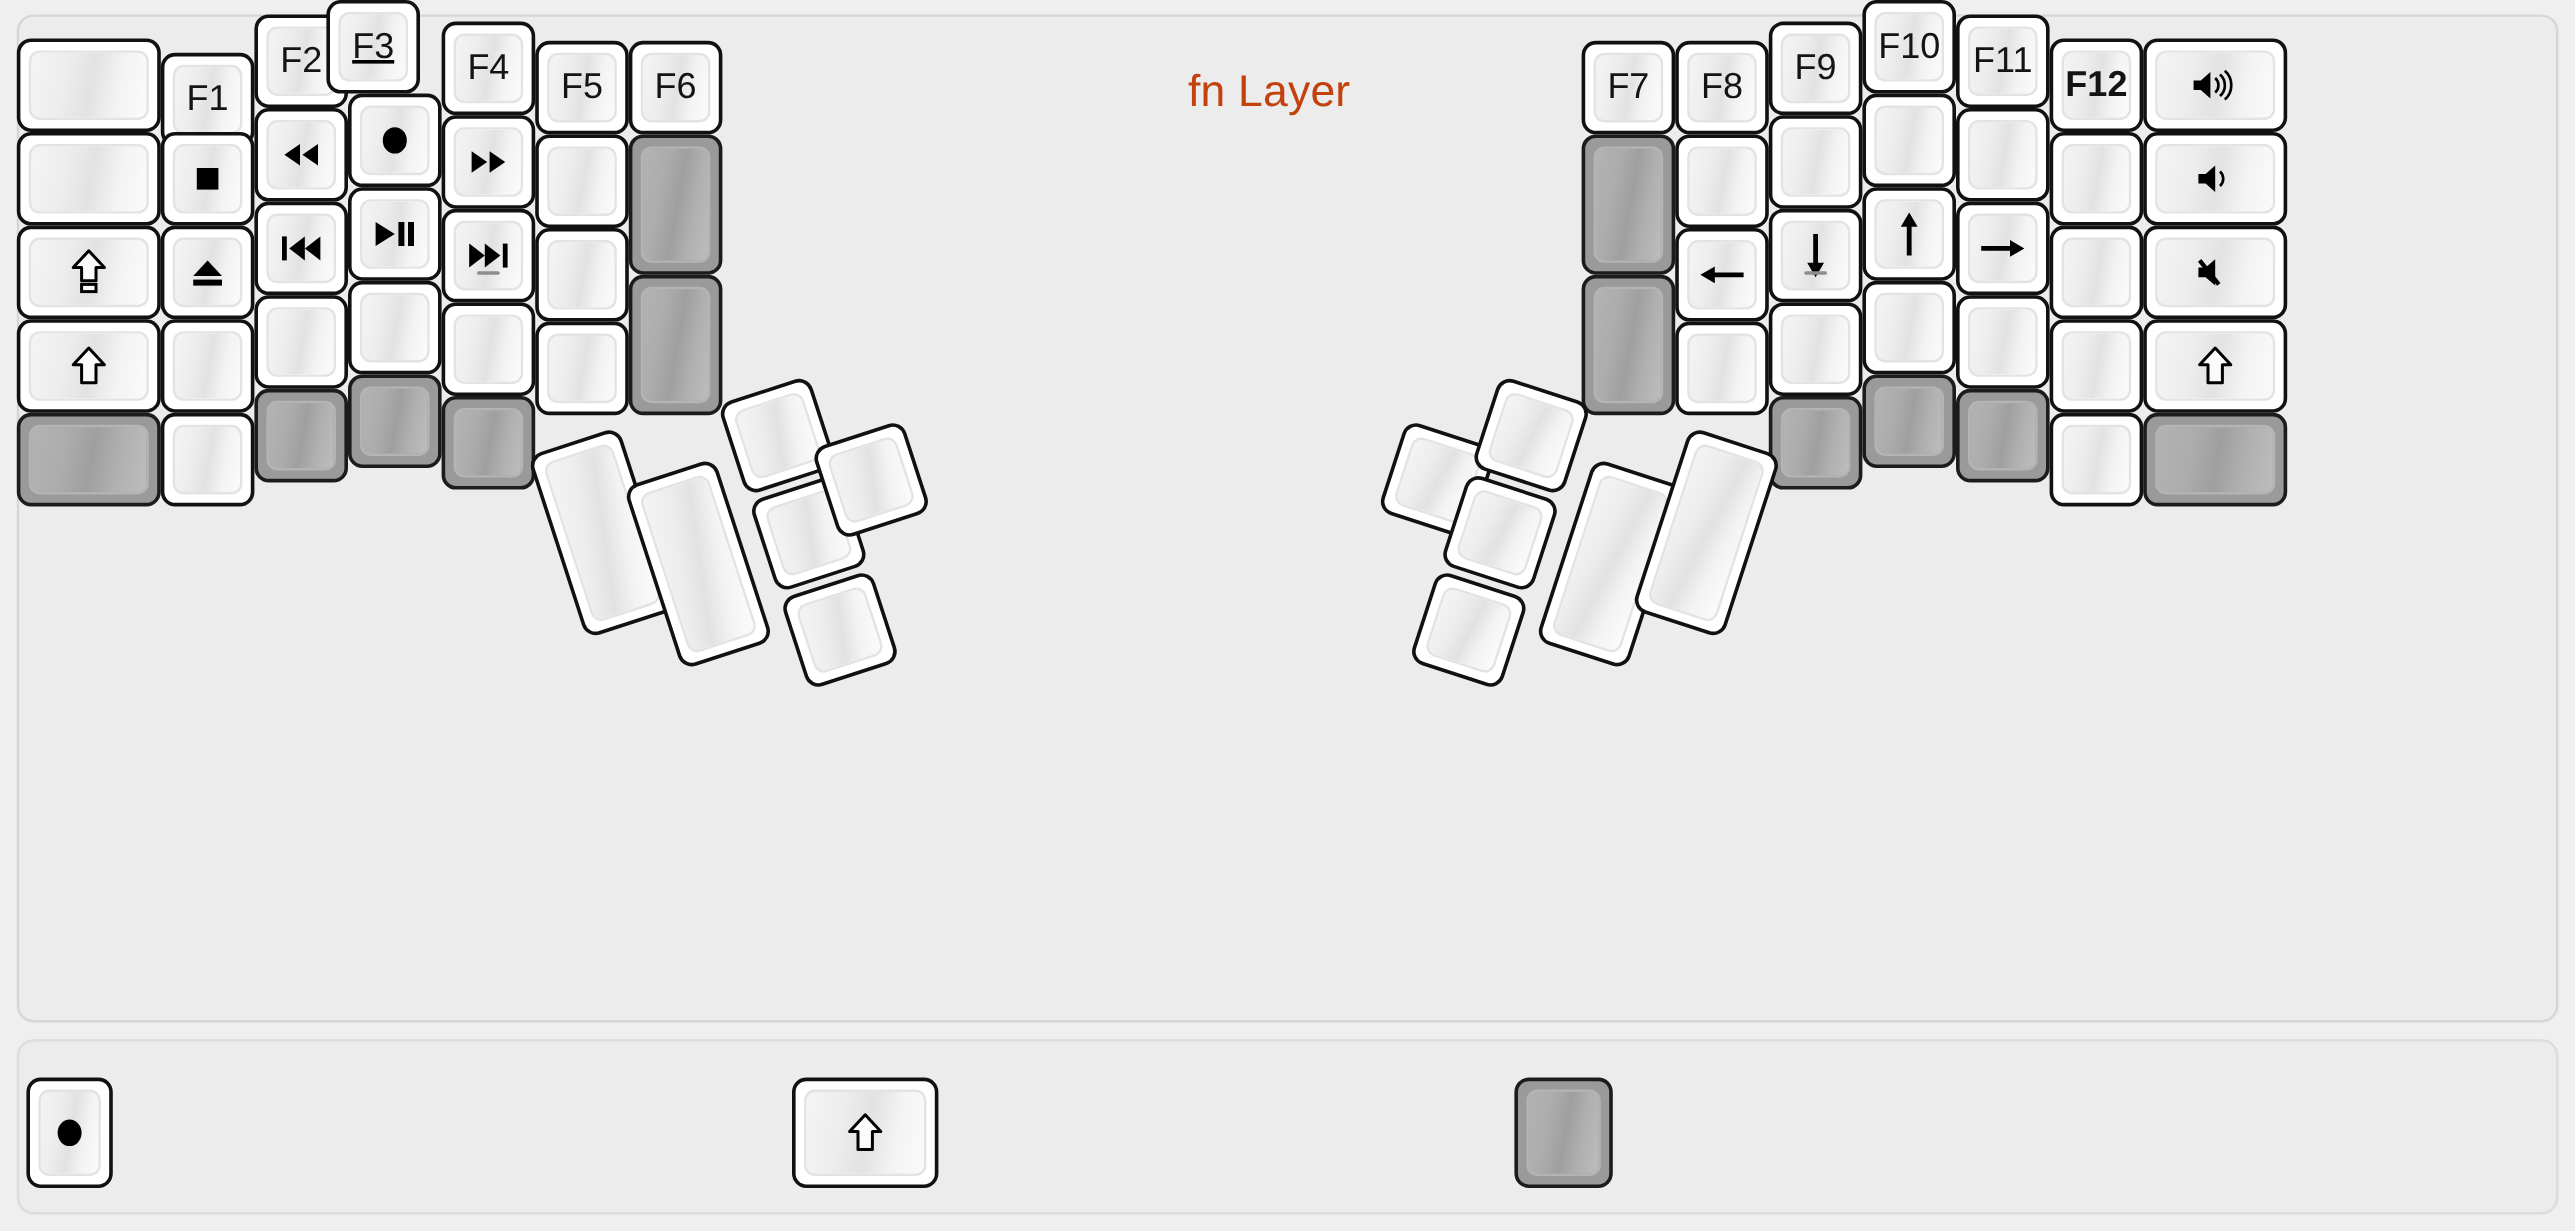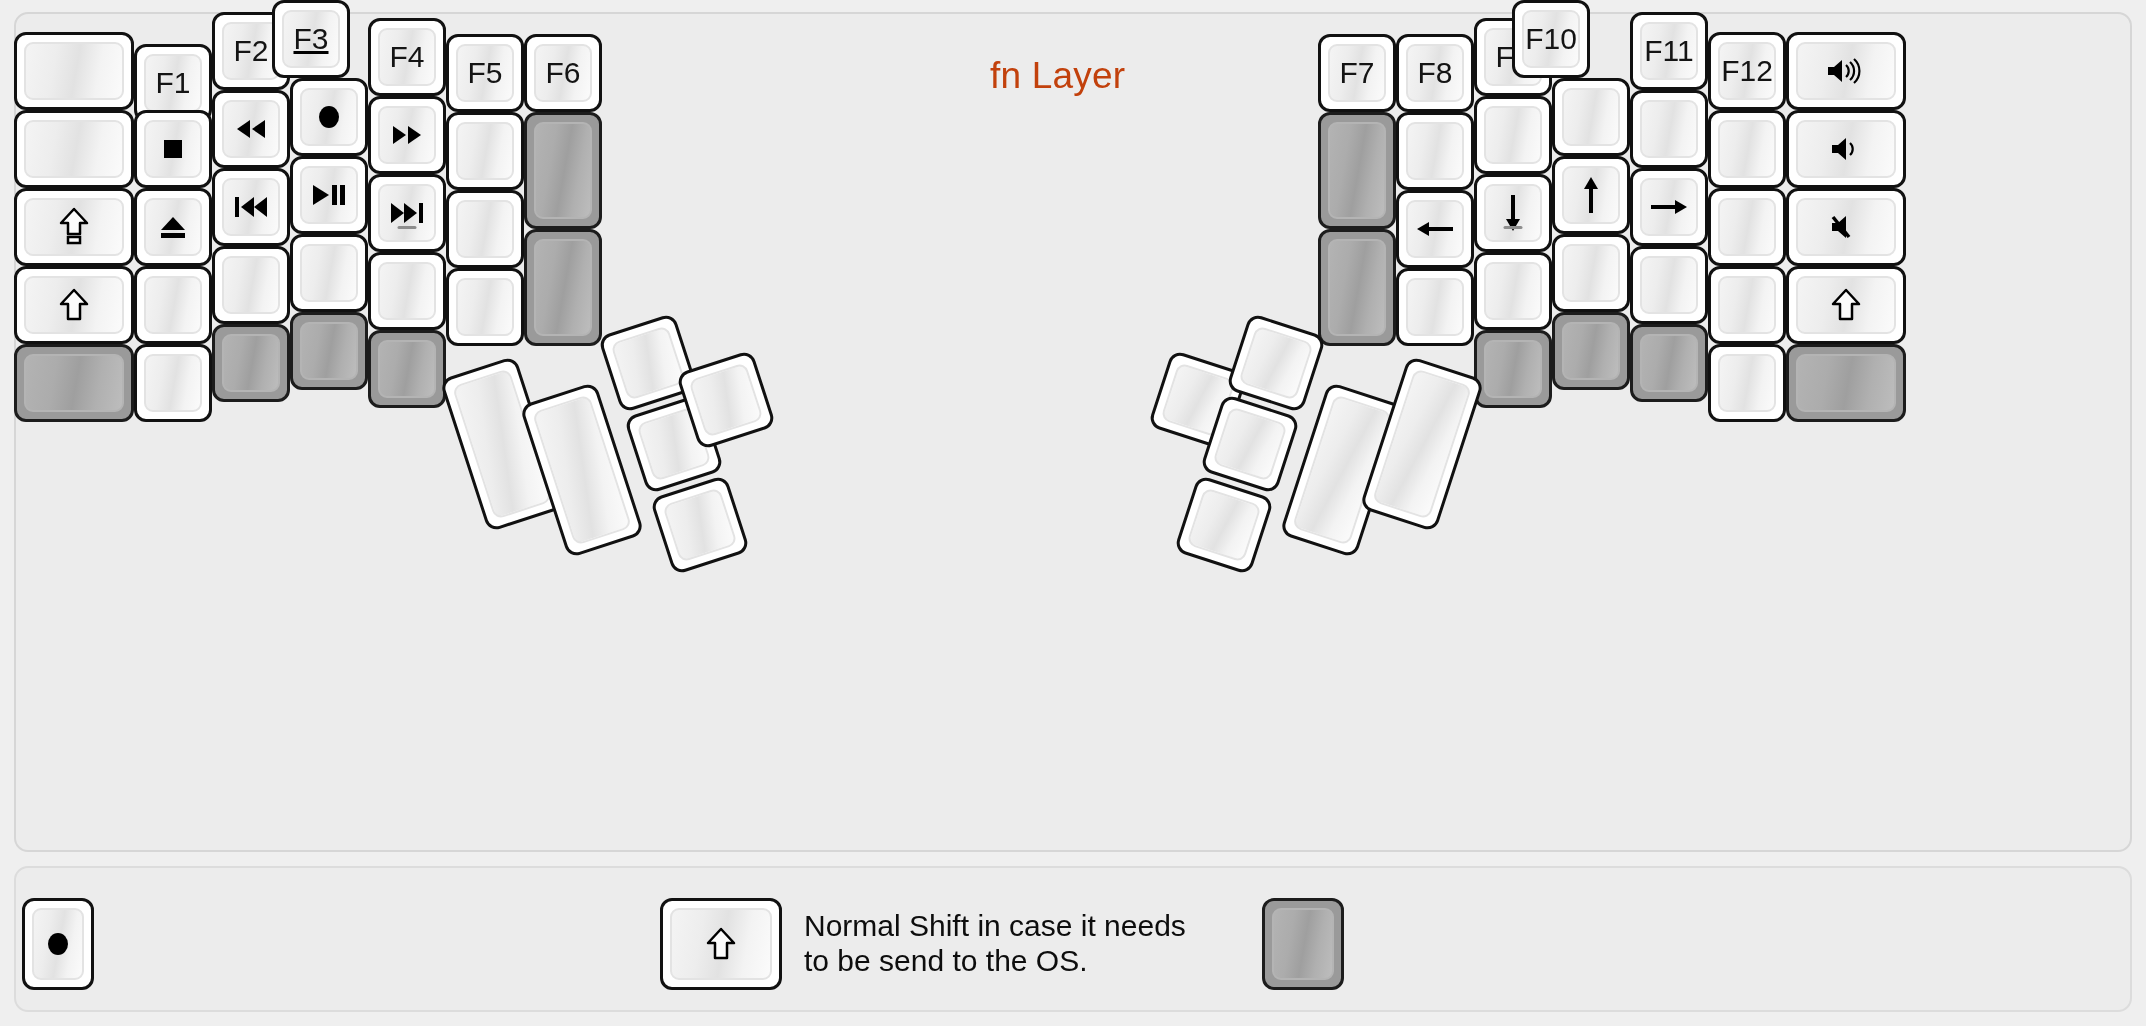--- a/index.html
+++ b/index.html
@@ -360,21 +360,21 @@
             </span>
             <i class="homing"></i>
           </div>
         </div>
         <div class="key" style="left: 1474px; top: 252px; width: 78px; height: 78px;">
           <div class="top"></div>
         </div>
         <div class="key transparent" style="left: 1474px; top: 330px; width: 78px; height: 78px;">
           <div class="top"></div>
         </div>
-        <div class="key" style="left: 1512px; top: 0px; width: 78px; height: 78px;">
+        <div class="key" style="left: 1552px; top: 0px; width: 78px; height: 78px;">
           <div class="top">
             <span class="legend">F10</span>
           </div>
         </div>
         <div class="key" style="left: 1552px; top: 78px; width: 78px; height: 78px;">
           <div class="top"></div>
         </div>
         <div class="key" style="left: 1552px; top: 156px; width: 78px; height: 78px;">
           <div class="top">
             <span class="glyph">
@@ -408,21 +408,21 @@
               </svg>
             </span>
           </div>
         </div>
         <div class="key" style="left: 1630px; top: 246px; width: 78px; height: 78px;">
           <div class="top"></div>
         </div>
         <div class="key transparent" style="left: 1630px; top: 324px; width: 78px; height: 78px;">
           <div class="top"></div>
         </div>
-        <div class="key" style="left: 1708px; top: 32px; width: 78px; height: 78px;">
+        <div class="key" style="left: 1708px; top: 32px; width: 78px; height: 78px; font-weight: bold;">
           <div class="top">
             <span class="legend">F12</span>
           </div>
         </div>
         <div class="key" style="left: 1708px; top: 110px; width: 78px; height: 78px;">
           <div class="top"></div>
         </div>
         <div class="key" style="left: 1708px; top: 188px; width: 78px; height: 78px;">
           <div class="top"></div>
         </div>
@@ -513,22 +513,20 @@
       <div class="legend-item" style="left: 660px; top: 898px;">
         <div class="legend-key" style="width: 122px; height: 92px;">
           <div class="top">
             <span class="glyph">
               <svg width="30" height="34" viewBox="0 0 30 34">
                 <polygon points="15,2 28,16 21,16 21,31 9,31 9,16 2,16" fill="#fbfbfb" stroke="#000" stroke-width="2.5" stroke-linejoin="round"></polygon>
               </svg>
             </span>
           </div>
         </div>
-        <div class="legend-text">Normal Shift in case it needs
-to be send to the OS.</div>
       </div>
       <div class="legend-item" style="left: 1262px; top: 898px;">
         <div class="legend-key transparent" style="width: 82px; height: 92px;">
           <div class="top"></div>
         </div>
       </div>
     </div>
 
 </div>
 

